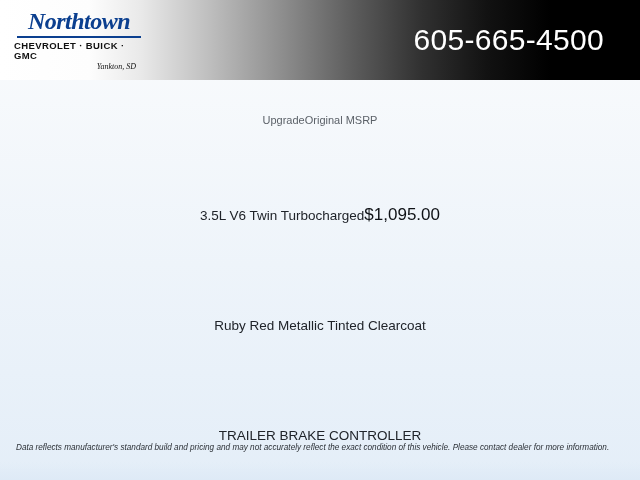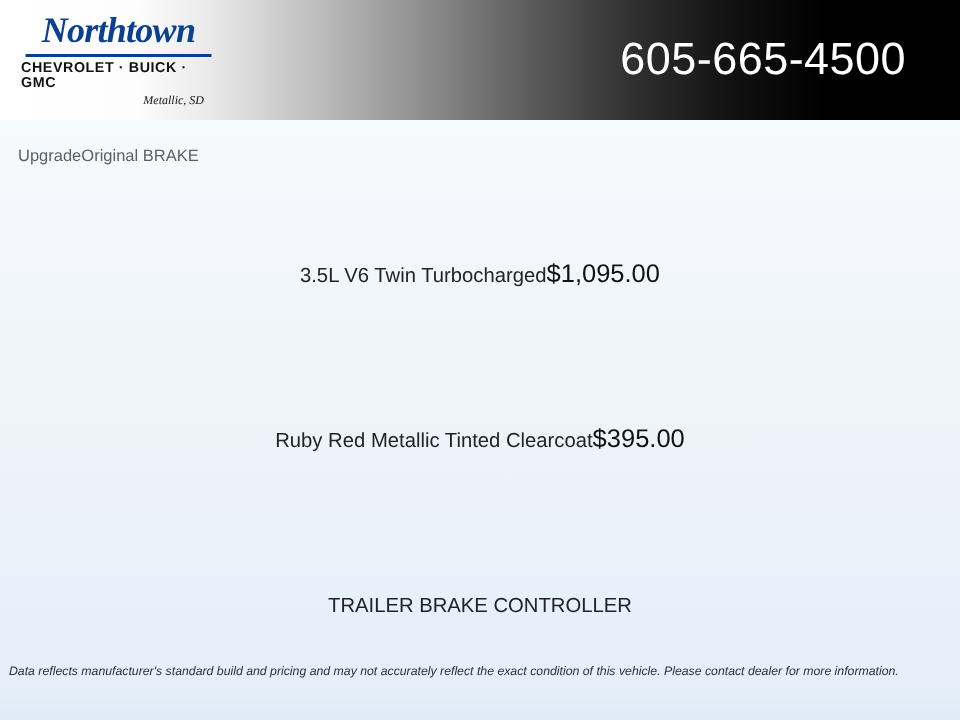--- a/index.html
+++ b/index.html
@@ -92,24 +92,24 @@
     font-size: 30px;
     font-weight: 400;
     letter-spacing: 0.3px;
     white-space: nowrap;
   }
 
   
   .col-heads {
     position: relative;
     height: 48px;
-    padding: 0 12px;
+    padding: 16px 12px;
     display: flex;
     align-items: center;
-    justify-content: flex-start;
+    justify-content: center;
     font-size: 11px;
     color: #5b6168;
   }
 
   
   .rows {
     position: relative;
   }
   .row {
     height: 110px;
@@ -130,21 +130,21 @@
     font-weight: normal;
     white-space: nowrap;
   }
 
   
   .disclaimer {
     position: absolute;
     left: 0;
     right: 0;
     bottom: 26px;
-    padding: 0 6px;
+    padding: 0 16px;
     font-size: 8.2px;
     font-style: italic;
     color: #2b3036;
     line-height: 1.3;
   }
 
   .bottom-fade {
     position: absolute;
     left: 0;
     right: 0;
@@ -156,38 +156,37 @@
 </head>
 <body>
 
 <div class="page">
 
   <div class="header">
     <div class="logo">
       <div class="logo-top">Northtown</div>
       <div class="logo-rule"></div>
       <div class="logo-sub">CHEVROLET · BUICK · GMC</div>
-      <div class="logo-city">Metallic, SD</div>
+      <div class="logo-city">Yankton, SD</div>
     </div>
     <div class="phone">605-665-4500</div>
   </div>
 
   <div class="col-heads">
     <div>Upgrade</div>
-    <div>Original BRAKE</div>
+    <div>Original MSRP</div>
   </div>
 
   <div class="rows">
     <div class="row">
       <div class="row-label">3.5L V6 Twin Turbocharged</div>
       <div class="row-price">$1,095.00</div>
     </div>
     <div class="row">
       <div class="row-label">Ruby Red Metallic Tinted Clearcoat</div>
-      <div class="row-price">$395.00</div>
     </div>
     <div class="row">
       <div class="row-label">TRAILER BRAKE CONTROLLER</div>
     </div>
   </div>
 
   <div class="disclaimer">Data reflects manufacturer's standard build and pricing and may not accurately reflect the exact condition of this vehicle. Please contact dealer for more information.</div>
   <div class="bottom-fade"></div>
 
 </div>

